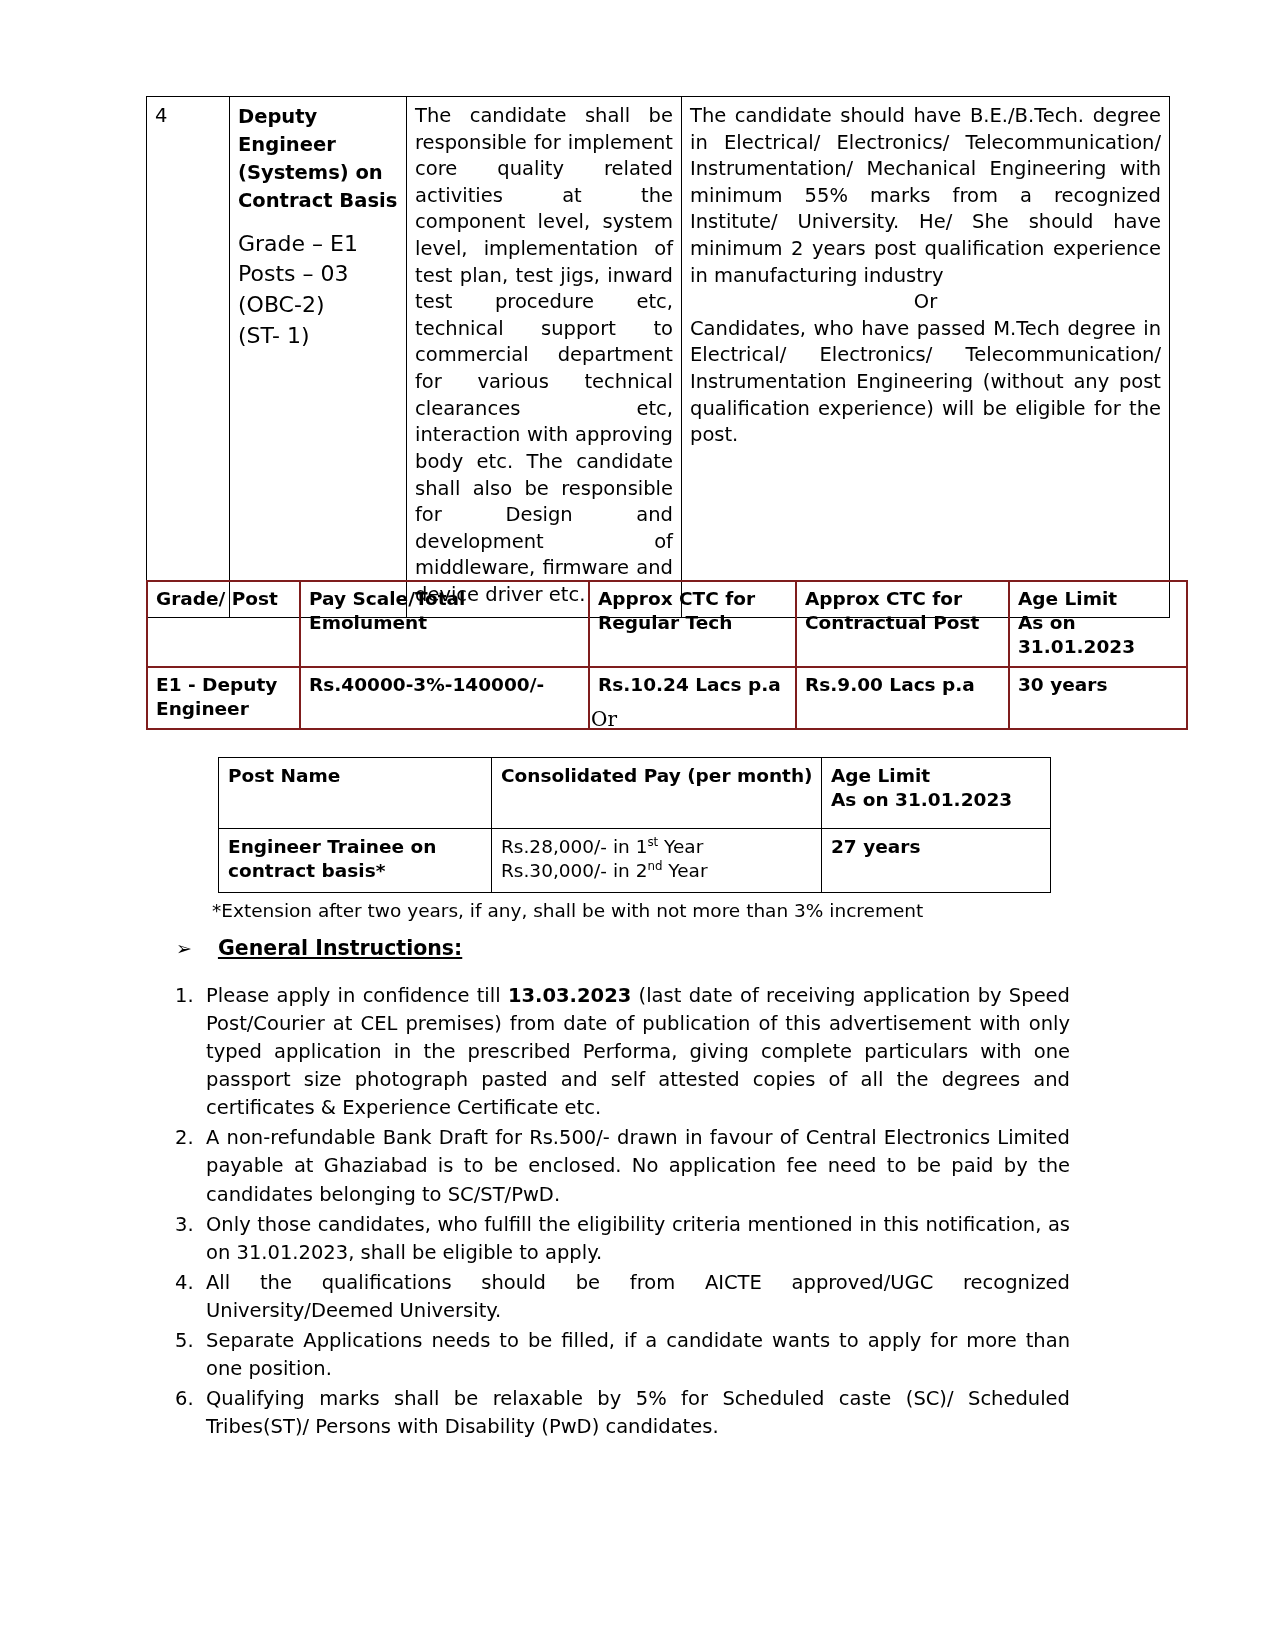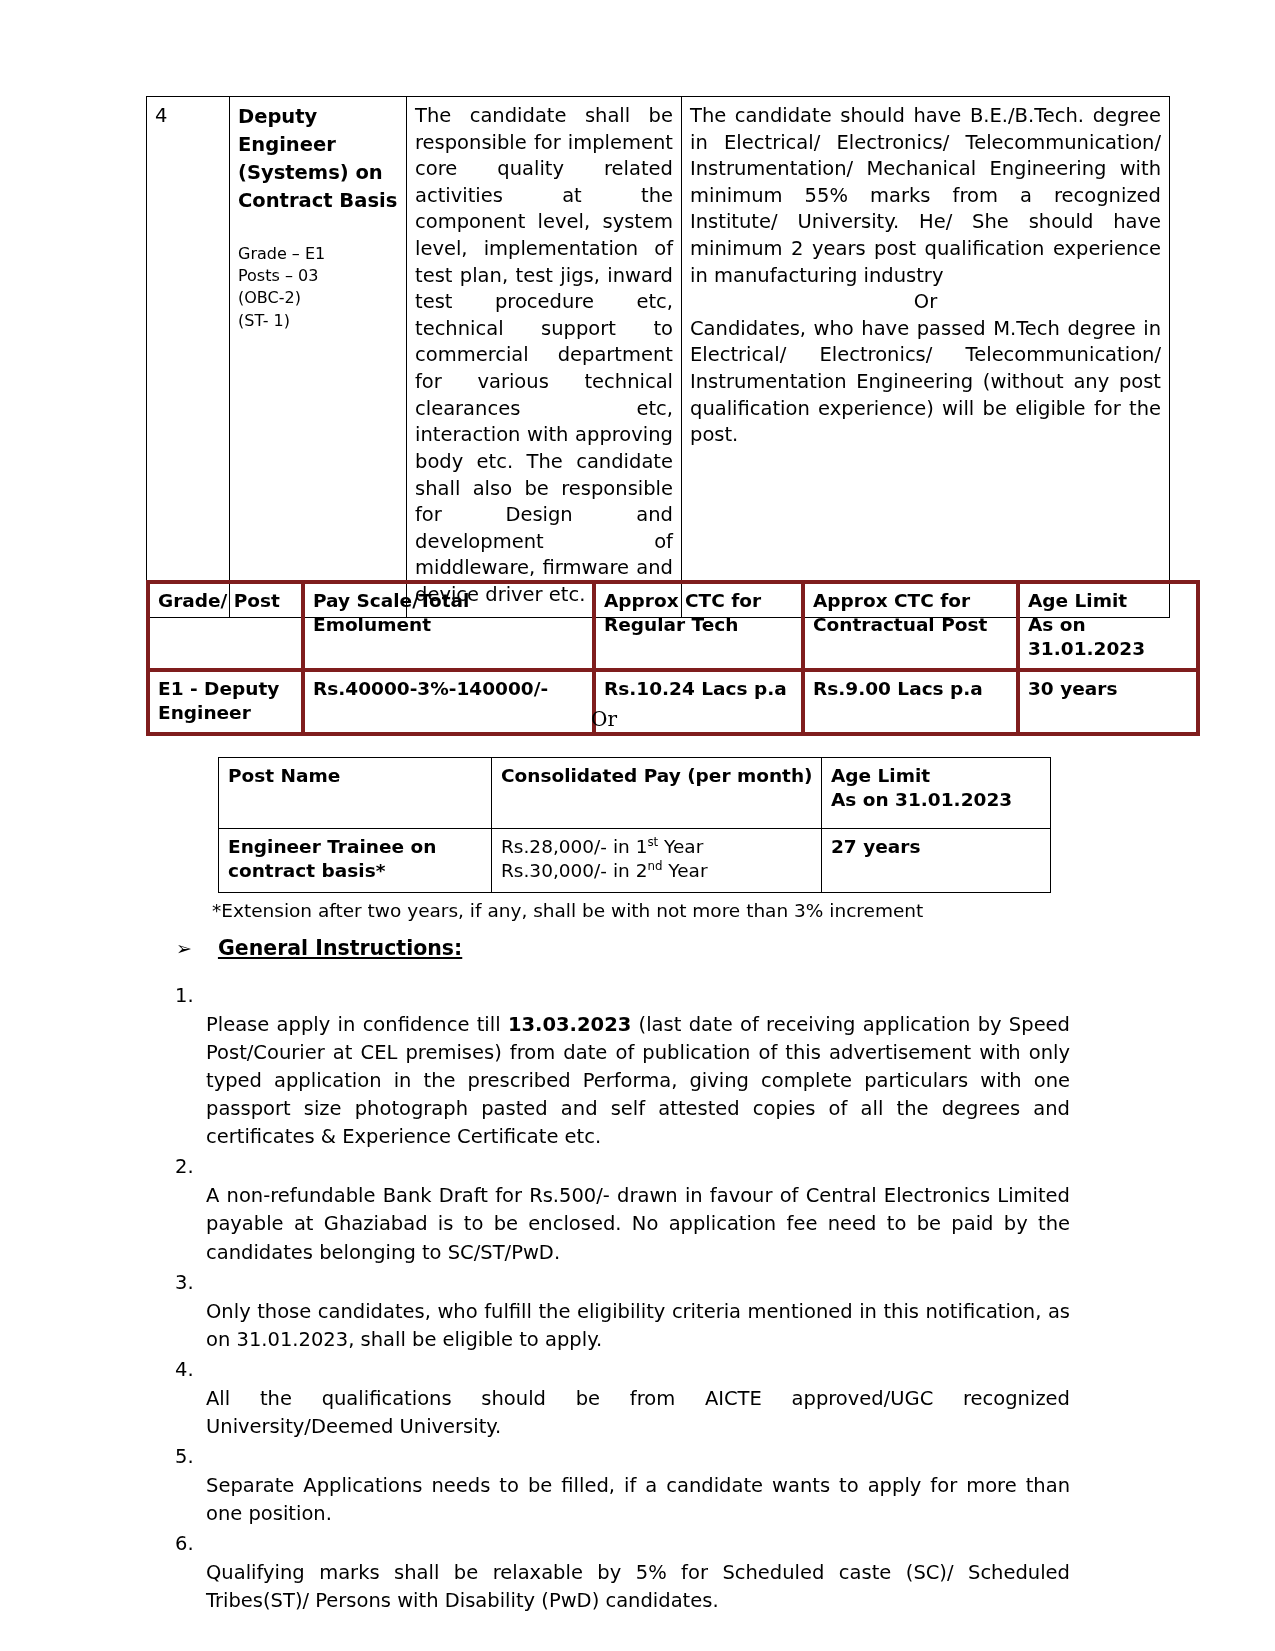--- a/index.html
+++ b/index.html
@@ -45,22 +45,22 @@
   .col-qual  { width: 471px; margin-top: 36px; }
 
   .justify { text-align: justify; text-align-last: left; }
   .bold { font-weight: bold; }
   .post-title {
     font-weight: bold;
     font-size: 19.5px;
     line-height: 1.43;
   }
   .post-meta {
-    margin-top: 28px;
-    font-size: 16px;
+    margin-top: 14px;
+    font-size: 22px;
     line-height: 1.40;
     white-space: pre-line;
   }
   .or-center {
     text-align: center;
     display: block;
   }
 
   
   .lead-line {
@@ -73,21 +73,21 @@
   
   .pay-table {
     position: absolute;
     left: 146px;
     top: 580px;
     width: 955px;
     border-collapse: collapse;
     table-layout: fixed;
   }
   .pay-table th, .pay-table td {
-    border: 4px solid #7f1d1d;
+    border: 2px solid #7f1d1d;
     vertical-align: top;
     text-align: left;
     font-weight: bold;
     font-size: 18.5px;
     line-height: 1.30;
     padding: 5px 7px 7px 8px;
   }
   .pw1 { width: 136px; }
   .pw2 { width: 272px; }
   .pw3 { width: 190px; }
@@ -177,21 +177,20 @@
     text-align: left;
     padding-left: 5px;
     box-sizing: border-box;
   }
   .inst-text {
     flex: 1 1 auto;
     font-size: 19.5px;
     line-height: 1.44;
     text-align: justify;
     text-align-last: left;
-    margin-top: 29px;
   }
 </style>
 </head>
 <body>
 
 <div class="page">
 
   <table class="job-table">
     <tbody>
       <tr>

